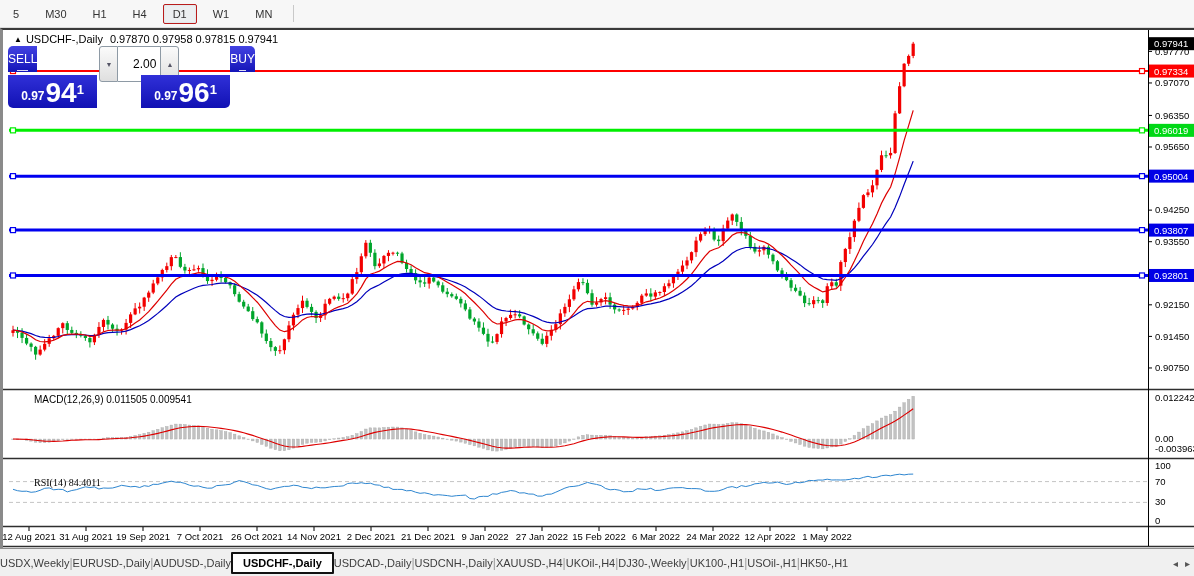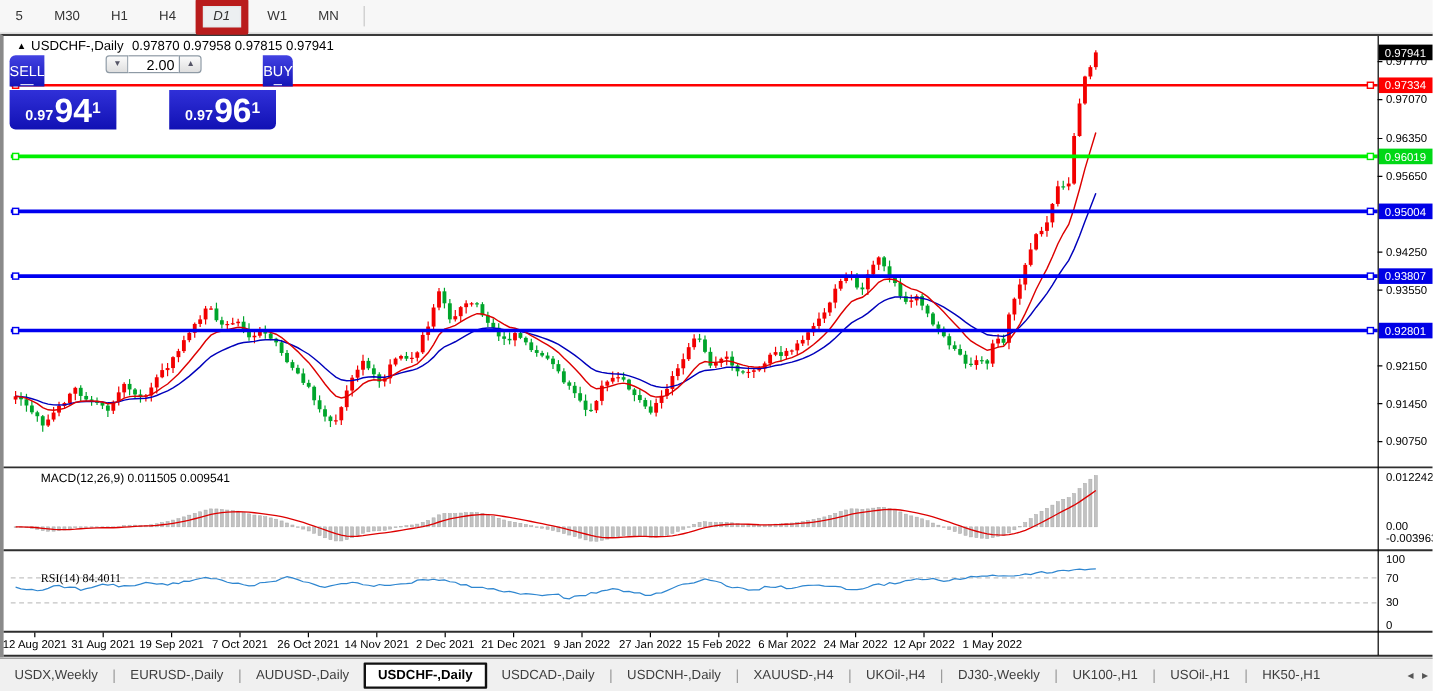--- a/index.html
+++ b/index.html
@@ -11,21 +11,21 @@
   
   #toolbar{
     position:absolute;left:0;top:0;width:1194px;height:28px;
     background:#f7f7f7;border-bottom:1px solid #dcdcdc;
     display:flex;align-items:center;z-index:6;box-sizing:border-box;
   }
   .tf-btn{
     font-size:11px;color:#333;padding:3px 9px;margin:0 3px;border:1px solid transparent;
     border-radius:2px;cursor:default;white-space:nowrap;
   }
-  .tf-btn.active{background:#eceff1;border:6px solid #b91c1c;box-shadow:inset 0 0 2px #cfd8dd;font-style:italic;}
+  .tf-btn.active{background:#eceff1;border:1px solid #b91c1c;box-shadow:inset 0 0 2px #cfd8dd;}
   .tf-sep{width:1px;height:17px;background:#c9c9c9;margin:0 8px;}
   
   #chart-frame{
     position:absolute;left:0;top:28px;width:1194px;height:520px;
     border-top:2px solid #3a3a3a;box-sizing:border-box;z-index:1;
     border-left:3px solid #8a8a8a;
   }
   #chart-svg{position:absolute;left:0;top:0;width:1194px;height:576px;z-index:2;}
   svg text{font-family:"Liberation Sans",sans-serif;}
   #chart-title{
@@ -42,21 +42,21 @@
   
   #trade-panel{position:absolute;left:8px;top:46px;width:222px;height:62px;z-index:7;font-family:"Liberation Sans",sans-serif;}
   .tp-row1{position:absolute;left:0;top:0;width:222px;height:26px;display:flex;gap:47px;}
   .tp-btn{
     background:linear-gradient(#4343e2,#1414b8);color:#fff;font-size:12px;
     display:flex;align-items:center;justify-content:center;position:relative;cursor:pointer;
   }
   #sell-btn{width:88px;border-radius:5px 0 0 0;}
   #buy-btn{width:46px;border-radius:0 5px 0 0;margin-left:4px;flex:1;}
   .btn-underline{position:absolute;left:9px;right:9px;bottom:1px;height:1px;background:rgba(255,255,255,.85);}
-  .tp-vol{display:flex;margin-left:4px;height:15px;box-sizing:border-box;}
+  .tp-vol{display:flex;margin-left:15px;height:36px;box-sizing:border-box;}
   .spin-btn{
     width:19px;background:linear-gradient(#fbfbfb,#dfdfdf);border:1px solid #8e9aa5;
     display:flex;align-items:center;justify-content:center;font-size:7px;color:#556;box-sizing:border-box;cursor:pointer;
   }
   .spin-btn.left{border-radius:3px 0 0 3px;}
   .spin-btn.right{border-radius:0 3px 3px 0;}
   #volume-input{
     width:42px;border:1px solid #8e9aa5;border-left:none;border-right:none;
     font-size:12px;text-align:right;padding:0 4px 0 0;outline:none;color:#000;box-sizing:border-box;
     font-family:"Liberation Sans",sans-serif;
@@ -70,21 +70,21 @@
   #buy-price{width:109px;margin-left:4px;border-radius:0 0 5px 0;}
   .p-small{font-size:12px;font-weight:bold;line-height:19px;}
   .p-big{font-size:28px;font-weight:bold;line-height:26px;margin-left:1px;}
   .p-sup{font-size:13px;font-weight:bold;line-height:30px;align-self:flex-start;}
   
   #tabbar{
     position:absolute;left:0;top:548px;width:1194px;height:28px;background:#f0f0f0;
     border-top:1px solid #8f8f8f;display:flex;align-items:center;z-index:6;box-sizing:border-box;
     overflow:hidden;
   }
-  .tab-item{font-size:11px;color:#3d3d3d;padding:4px 12px;white-space:nowrap;cursor:pointer;}
+  .tab-item{font-size:11px;color:#3d3d3d;padding:4px 0;white-space:nowrap;cursor:pointer;}
   .tab-item.active{
     background:#ffffff;border:2px solid #111;color:#000;font-weight:bold;
     padding:3px 10px;border-radius:1px;
   }
   .tab-sep{color:#9a9a9a;font-size:12px;}
   #tab-arrows{position:absolute;right:4px;top:0;height:28px;display:flex;align-items:center;gap:7px;
     background:#f0f0f0;padding-left:6px;}
   .tab-arrow{font-size:10px;color:#555;cursor:pointer;}
 </style>
 </head>

